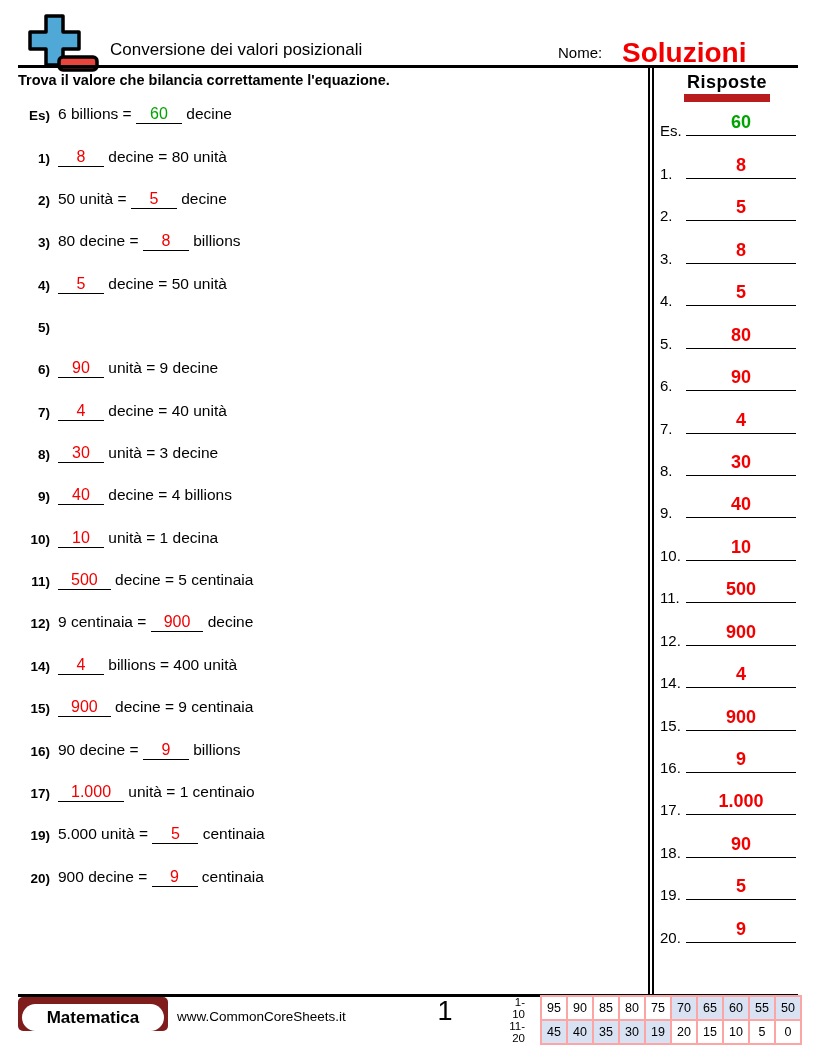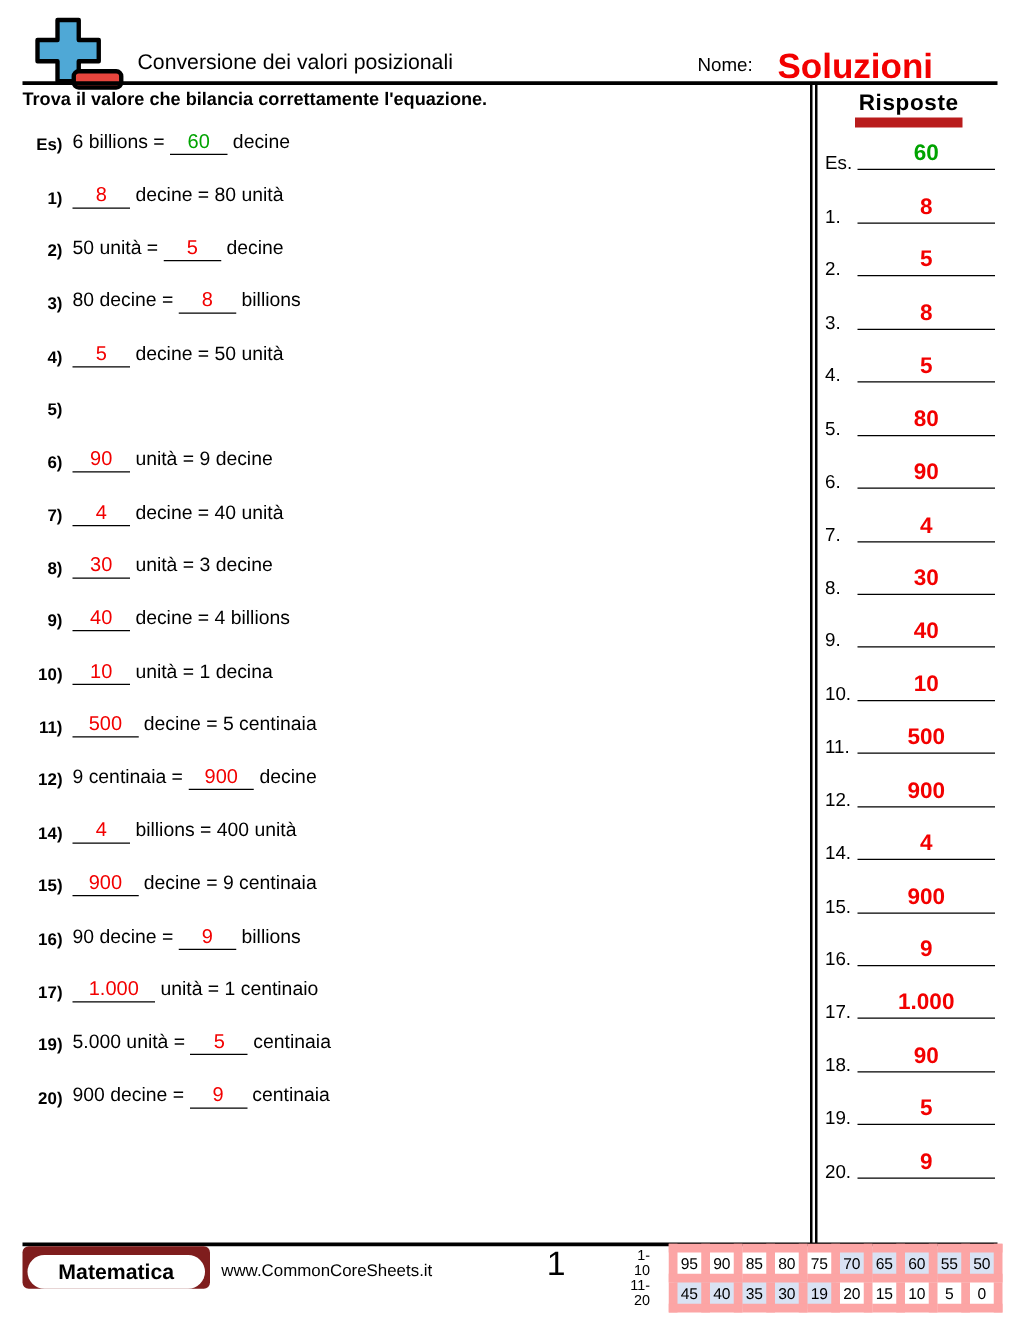--- a/index.html
+++ b/index.html
@@ -49,21 +49,21 @@
   #footer-line{position:absolute;left:18px;top:994px;width:780px;height:2.5px;background:#000;}
   #brand-badge{position:absolute;left:18px;top:997px;width:150px;height:34px;background:#7f1d1d;
                border-radius:5px;display:flex;align-items:flex-end;justify-content:center;}
   #brand-pill{background:#fff;border-radius:15px;height:27px;width:142px;display:flex;
               align-items:center;justify-content:center;font-size:17px;font-weight:bold;}
   #website{position:absolute;left:177px;top:1009px;font-size:13.5px;}
   #page-number{position:absolute;left:400px;top:996px;width:90px;text-align:center;font-size:27px;}
   #score-grid{position:absolute;right:14px;top:995px;border-collapse:collapse;}
   #score-grid td{height:19px;text-align:center;font-size:12.5px;padding:0;}
   #score-grid td.lbl{border:none;font-size:11.5px;text-align:right;padding-right:15px;width:36px;}
-  #score-grid td.cell{border:7px solid #fca5a5;width:26px;}
+  #score-grid td.cell{border:2px solid #fca5a5;width:26px;}
   #score-grid td.cell.hl{background:var(--hl);}
 </style>
 </head>
 <body>
 
 <div id="logo">
   <svg width="84" height="62" viewBox="0 0 84 62">
     <path d="M26 4 h17 v16 h16 v17 h-16 v16 h-17 v-16 h-16 v-17 h16 z" fill="var(--logo-blue)" stroke="#000" stroke-width="3.5" stroke-linejoin="round"></path>
     <rect x="39" y="45" width="38" height="13" rx="4" fill="var(--logo-red)" stroke="#000" stroke-width="3.5"></rect>
   </svg>

